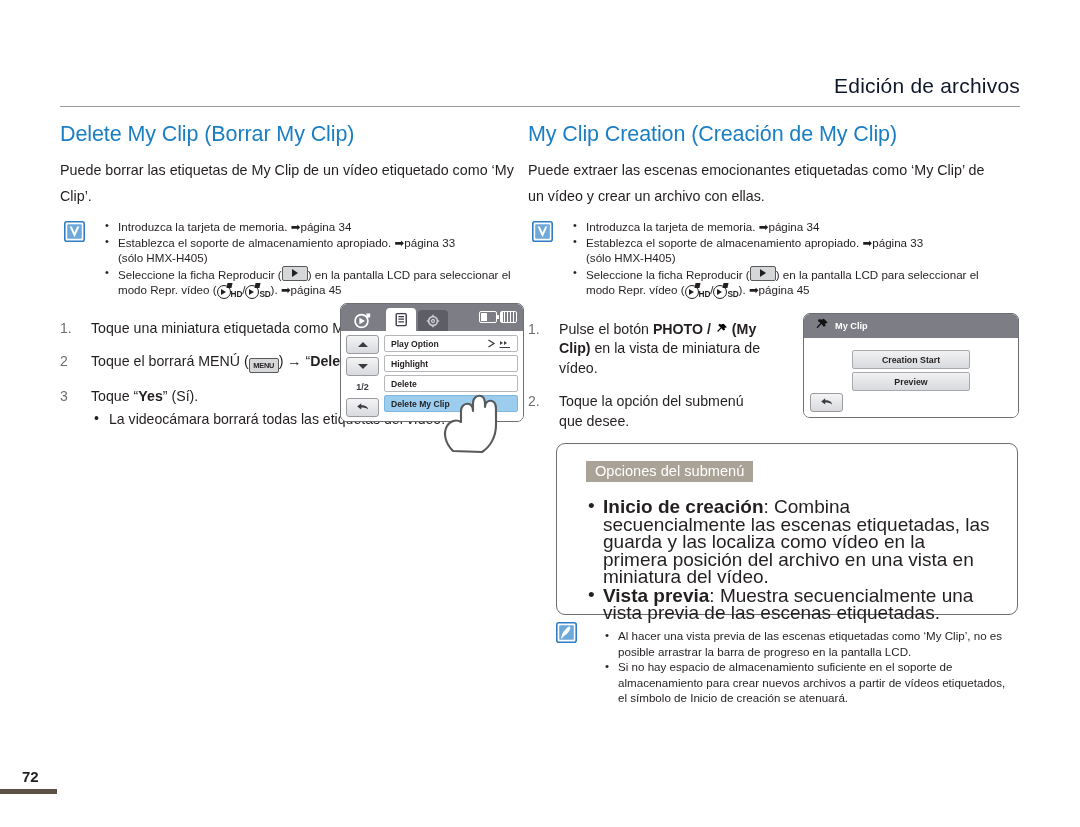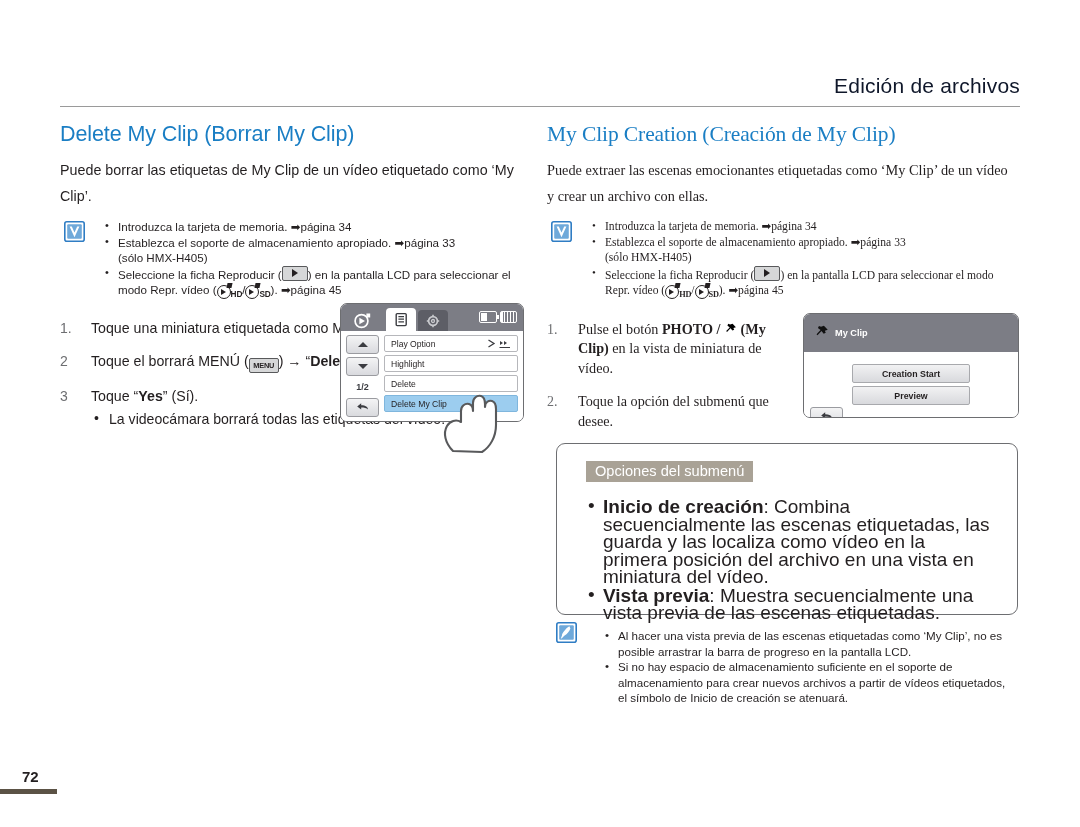--- a/index.html
+++ b/index.html
@@ -42,21 +42,21 @@
     background: #9a9a9a;
   }
 
   
   .col {
     position: absolute;
     top: 122px;
     width: 466px;
   }
   .col-left  { left: 60px; }
-  .col-right { left: 547px; font-family: Liberation Serif, serif; }
+  .col-right { left: 528px; }
 
   h1.section-title {
     margin: 0 0 10px 0;
     font-size: 21.5px;
     font-weight: normal;
     color: #1a7ec4;
     letter-spacing: -0.1px;
     white-space: nowrap;
   }
   p.lede {
@@ -342,21 +342,21 @@
   }
   .menurow {
     height: 17px;
     border: 1px solid #b6b7bb;
     border-radius: 2px;
     background: #ffffff;
     display: flex;
     align-items: center;
     padding: 0 6px;
     font-size: 8.6px;
-    font-weight: normal;
+    font-weight: bold;
     color: #231f20;
     position: relative;
     box-sizing: border-box;
   }
   .menurow.hl {
     background: #9ccdef;
     border-color: #7fb6dd;
   }
   .menurow .right-ind {
     margin-left: auto;
@@ -374,21 +374,21 @@
   }
 
   
   .lcd-myclip {
     left: 803px;
     top: 313px;
     width: 214px;
     height: 103px;
   }
   .lcd-myclip .mc-top {
-    height: 38px;
+    height: 24px;
     background: #7c7d85;
     display: flex;
     align-items: center;
     padding-left: 10px;
     gap: 6px;
     color: #ffffff;
     font-size: 9.2px;
     font-weight: bold;
   }
   .lcd-myclip .mc-body {

